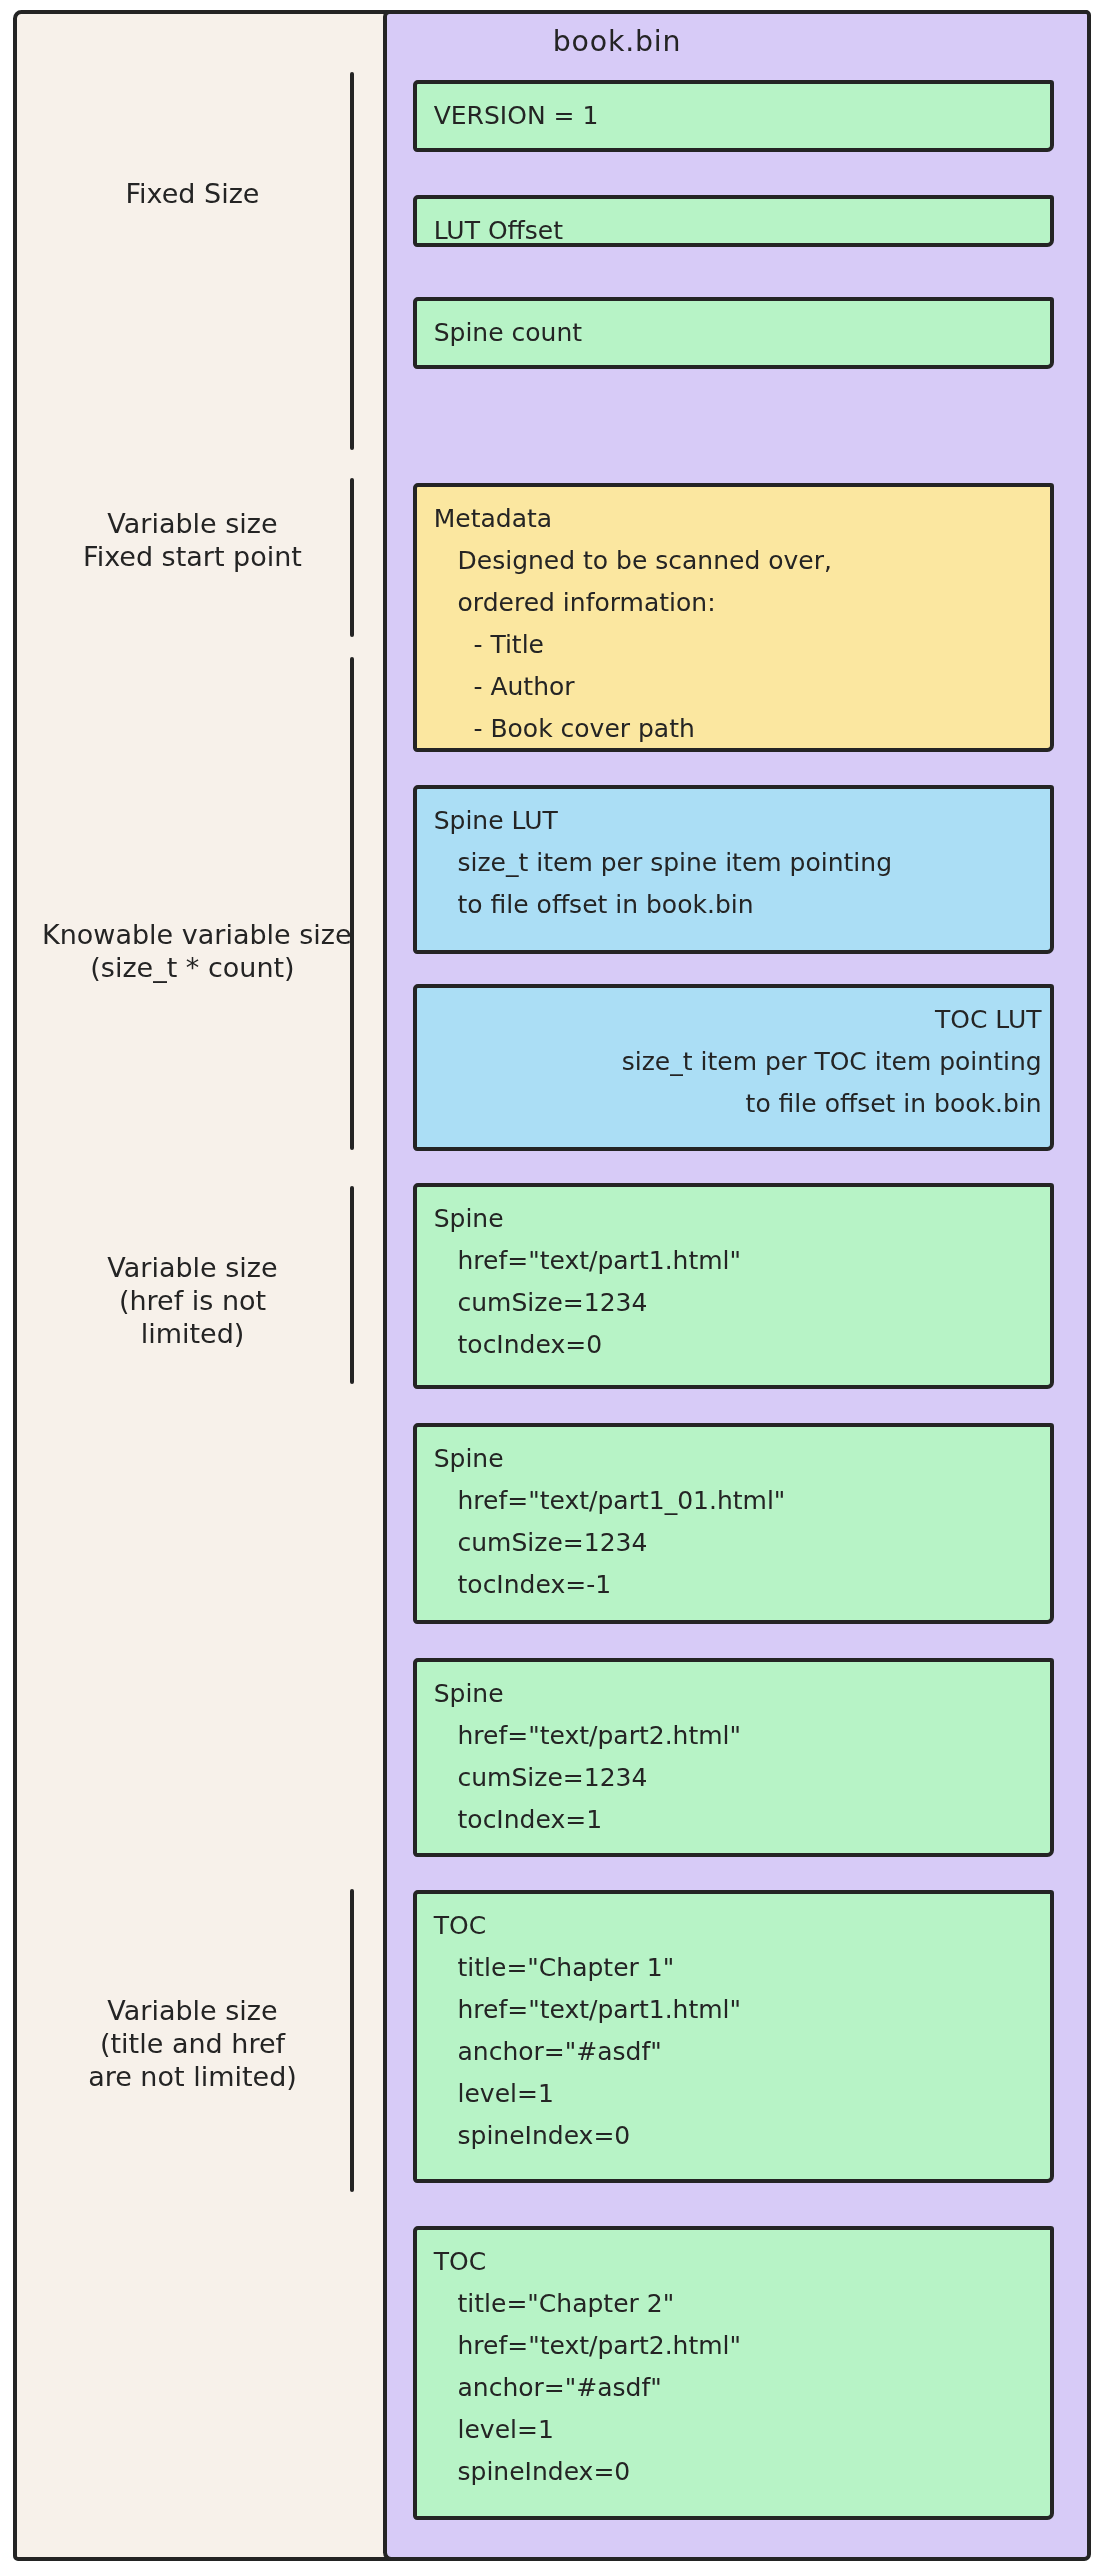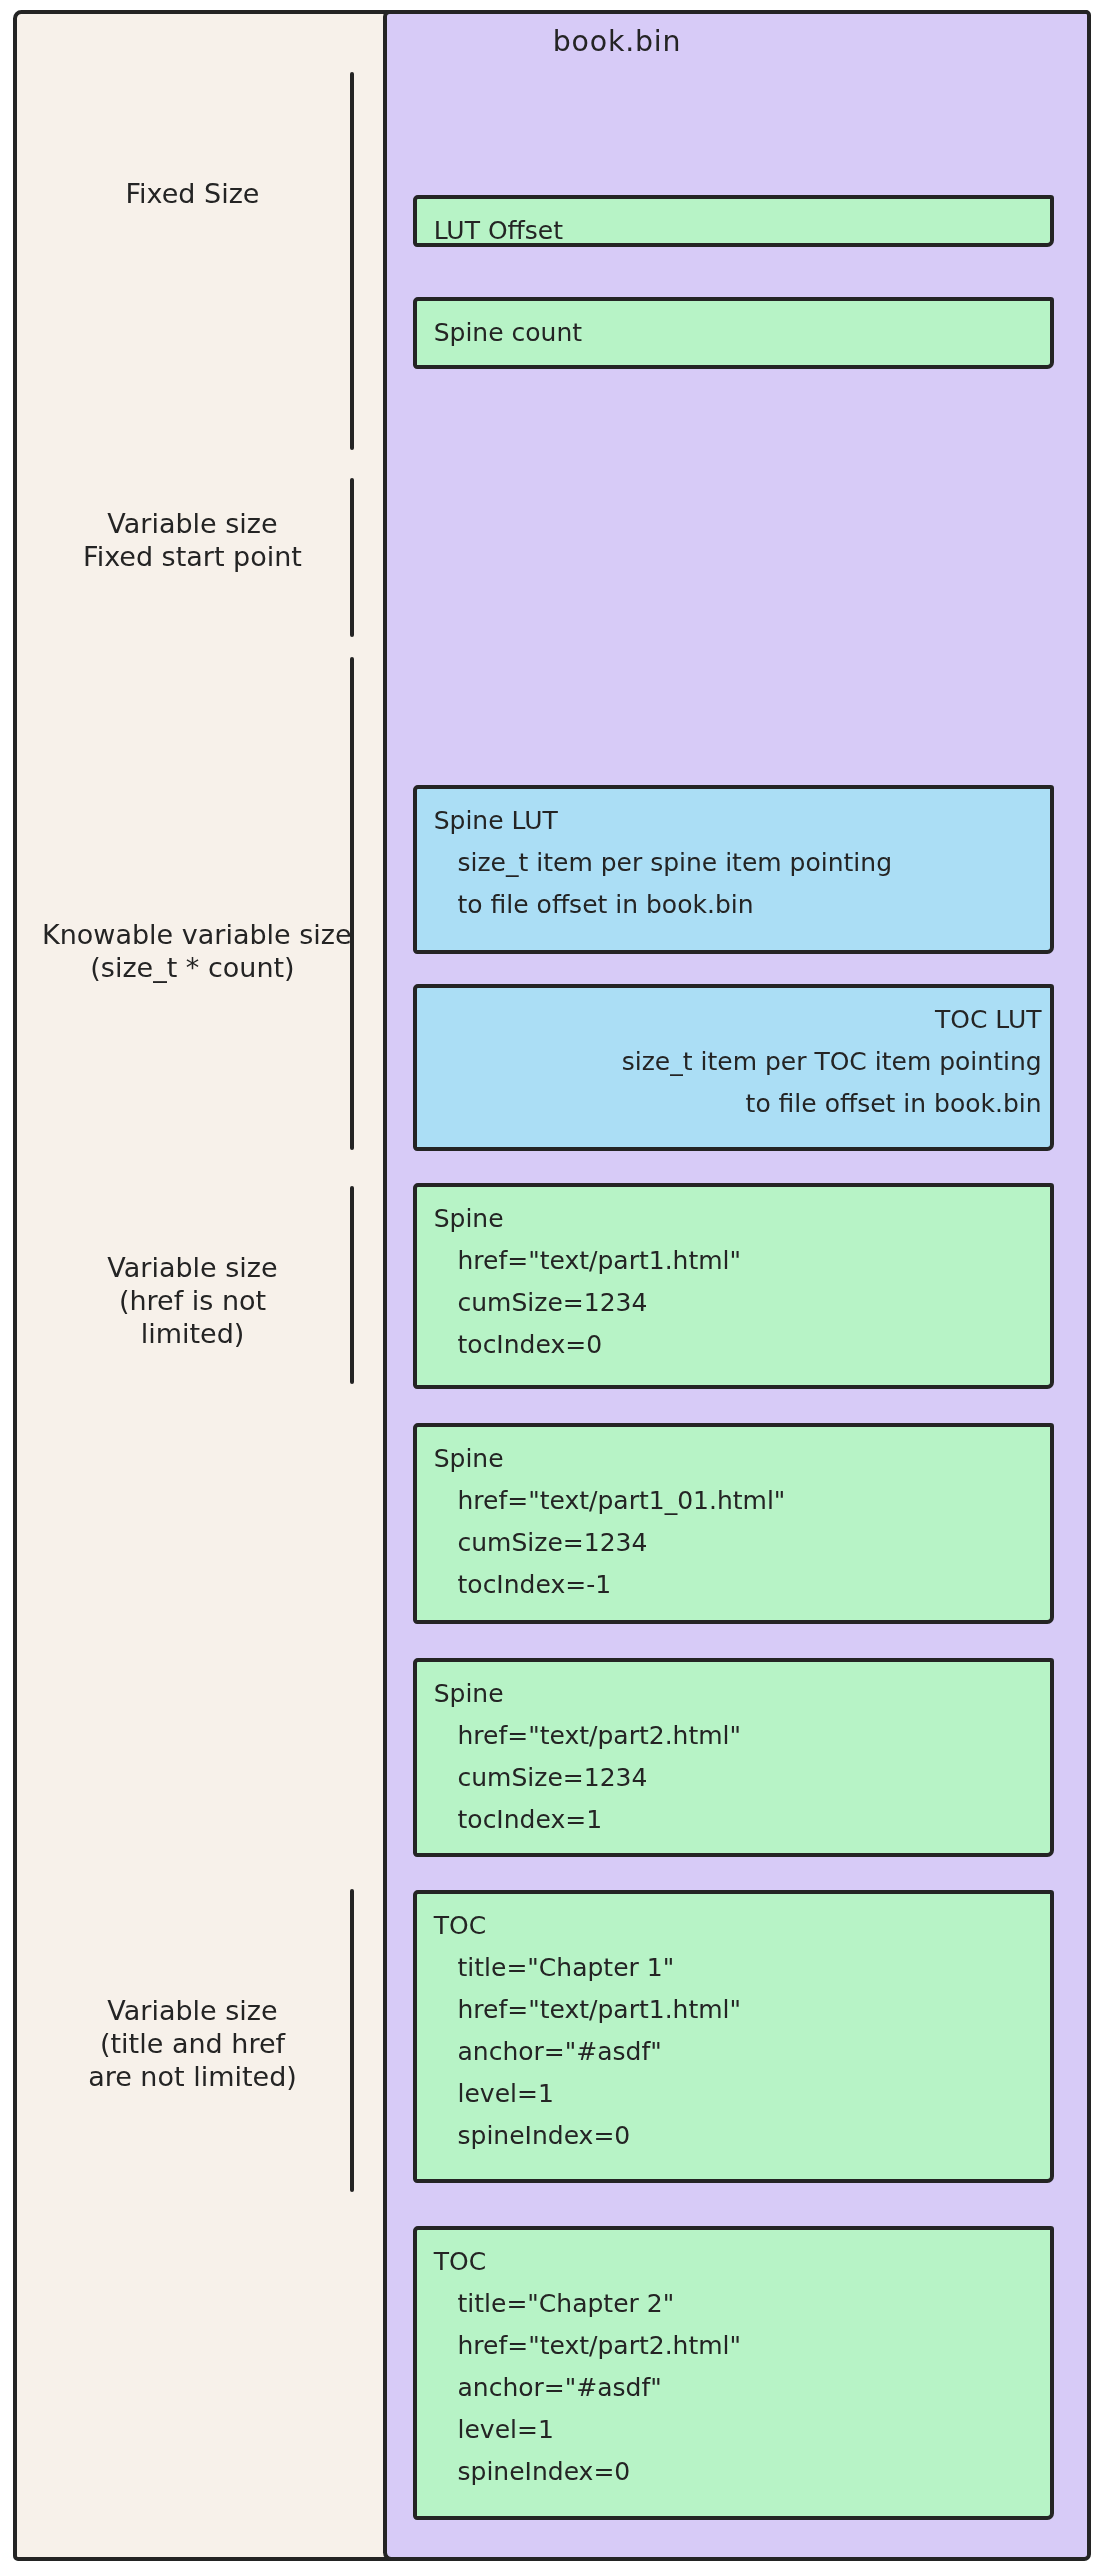--- a/index.html
+++ b/index.html
@@ -125,25 +125,36 @@
   <div class="section-label l-3">Variable size
 (href is not
 limited)</div>
   <div class="section-label l-4">Variable size
 (title and href
 are not limited)</div>
 
   <div class="bookbin"></div>
   <div class="bookbin-title">book.bin</div>
 
+  <div class="block c-green b-version">
+    <div class="lines">VERSION = 1</div>
+  </div>
   <div class="block c-green b-lut-offset">
     <div class="lines">LUT Offset</div>
   </div>
   <div class="block c-green b-spine-count">
     <div class="lines">Spine count</div>
+  </div>
+  <div class="block c-yellow b-metadata">
+    <div class="lines">Metadata
+   Designed to be scanned over,
+   ordered information:
+     - Title
+     - Author
+     - Book cover path</div>
   </div>
   <div class="block c-blue b-spine-lut">
     <div class="lines">Spine LUT
    size_t item per spine item pointing
    to file offset in book.bin</div>
   </div>
   <div class="block c-blue b-toc-lut">
     <div class="lines">TOC LUT
    size_t item per TOC item pointing
    to file offset in book.bin</div>

